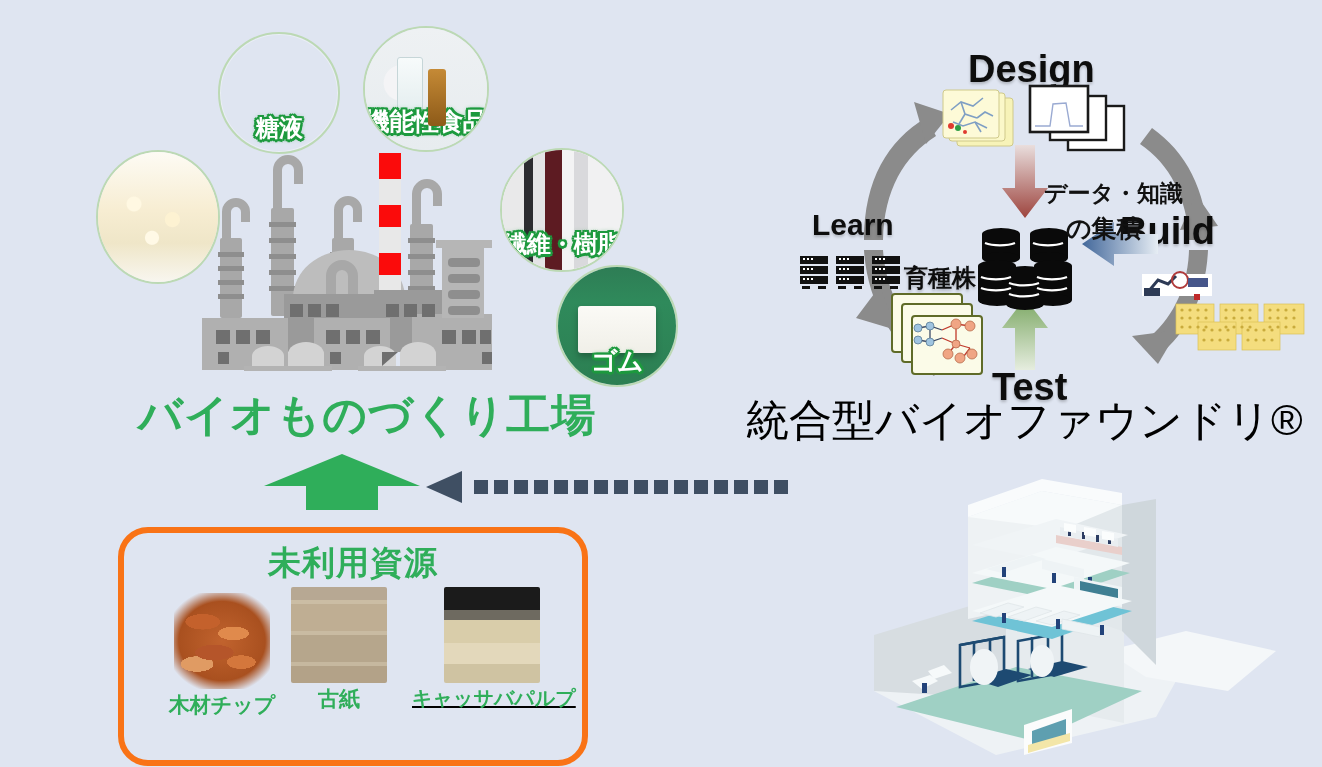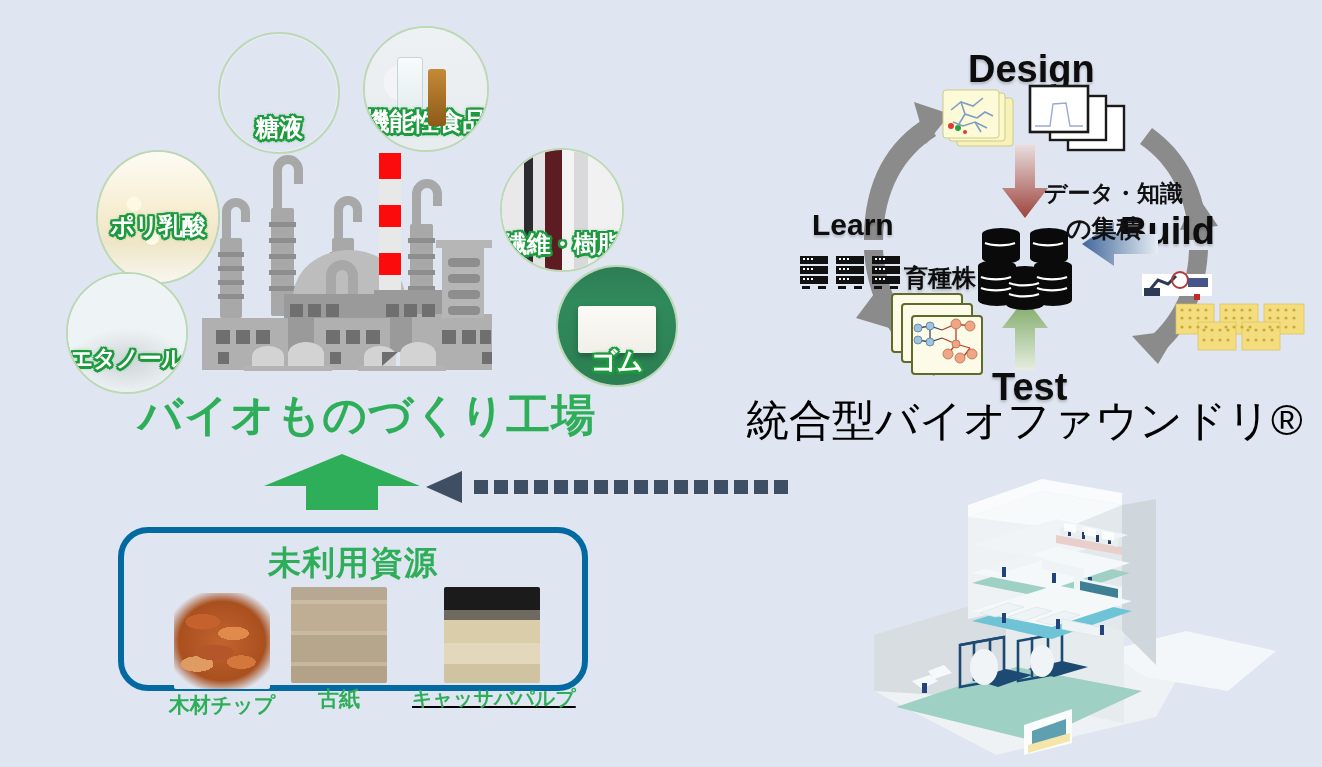--- a/index.html
+++ b/index.html
@@ -91,22 +91,22 @@
   
   .title-green{
     position:absolute;font-weight:bold;color:#2fae5a;white-space:nowrap;
   }
   .title-slate{
     position:absolute;font-weight:normal;color:#000000;white-space:nowrap;
   }
 
   
   #resbox{
-    position:absolute;left:118px;top:527px;width:470px;height:164px;
-    border:6px solid #0369a1;border-radius:30px;box-sizing:border-box;
+    position:absolute;left:118px;top:527px;width:470px;height:239px;
+    border:6px solid #f97316;border-radius:30px;box-sizing:border-box;
   }
   #resbox-title{
     position:absolute;left:0;right:0;top:8px;text-align:center;
     font-size:33px;font-weight:bold;color:#2fae5a;letter-spacing:1px;
   }
   .res-item{position:absolute;text-align:center;}
   .res-thumb{width:96px;height:96px;margin:0 auto;display:block;
     background-size:cover;border-radius:2px;}
   .res-caption{
     margin-top:2px;font-size:21px;font-weight:bold;color:#2fae5a;white-space:nowrap;
@@ -155,27 +155,22 @@
     <div class="bubble-label" style="font-size:24px;">糖液</div>
   </div>
 
   <div class="bubble" style="left:363px;top:26px;width:122px;height:122px;">
     <div class="photo ph-supp"></div>
     <div class="bubble-label wide" style="font-size:25px;bottom:12px;">機能性食品</div>
   </div>
 
   <div class="bubble" style="left:96px;top:150px;width:120px;height:130px;">
     <div class="photo ph-pla"></div>
-    <div class="bubble-label wide" style="font-size:24px;bottom:40px;">ポリ乳酸</div>
   </div>
 
-  <div class="bubble" style="left:66px;top:272px;width:118px;height:118px;">
-    <div class="photo ph-etoh"></div>
-    <div class="bubble-label wide" style="font-size:23px;bottom:18px;">エタノール</div>
-  </div>
 
   <div class="bubble" style="left:500px;top:148px;width:120px;height:120px;">
     <div class="photo ph-fiber"></div>
     <div class="bubble-label wide" style="font-size:24px;bottom:10px;">繊維・樹脂</div>
   </div>
 
   <div class="bubble" style="left:556px;top:265px;width:118px;height:118px;">
     <div class="photo ph-rubber"></div>
     <div class="bubble-label" style="font-size:26px;bottom:6px;">ゴム</div>
   </div>

